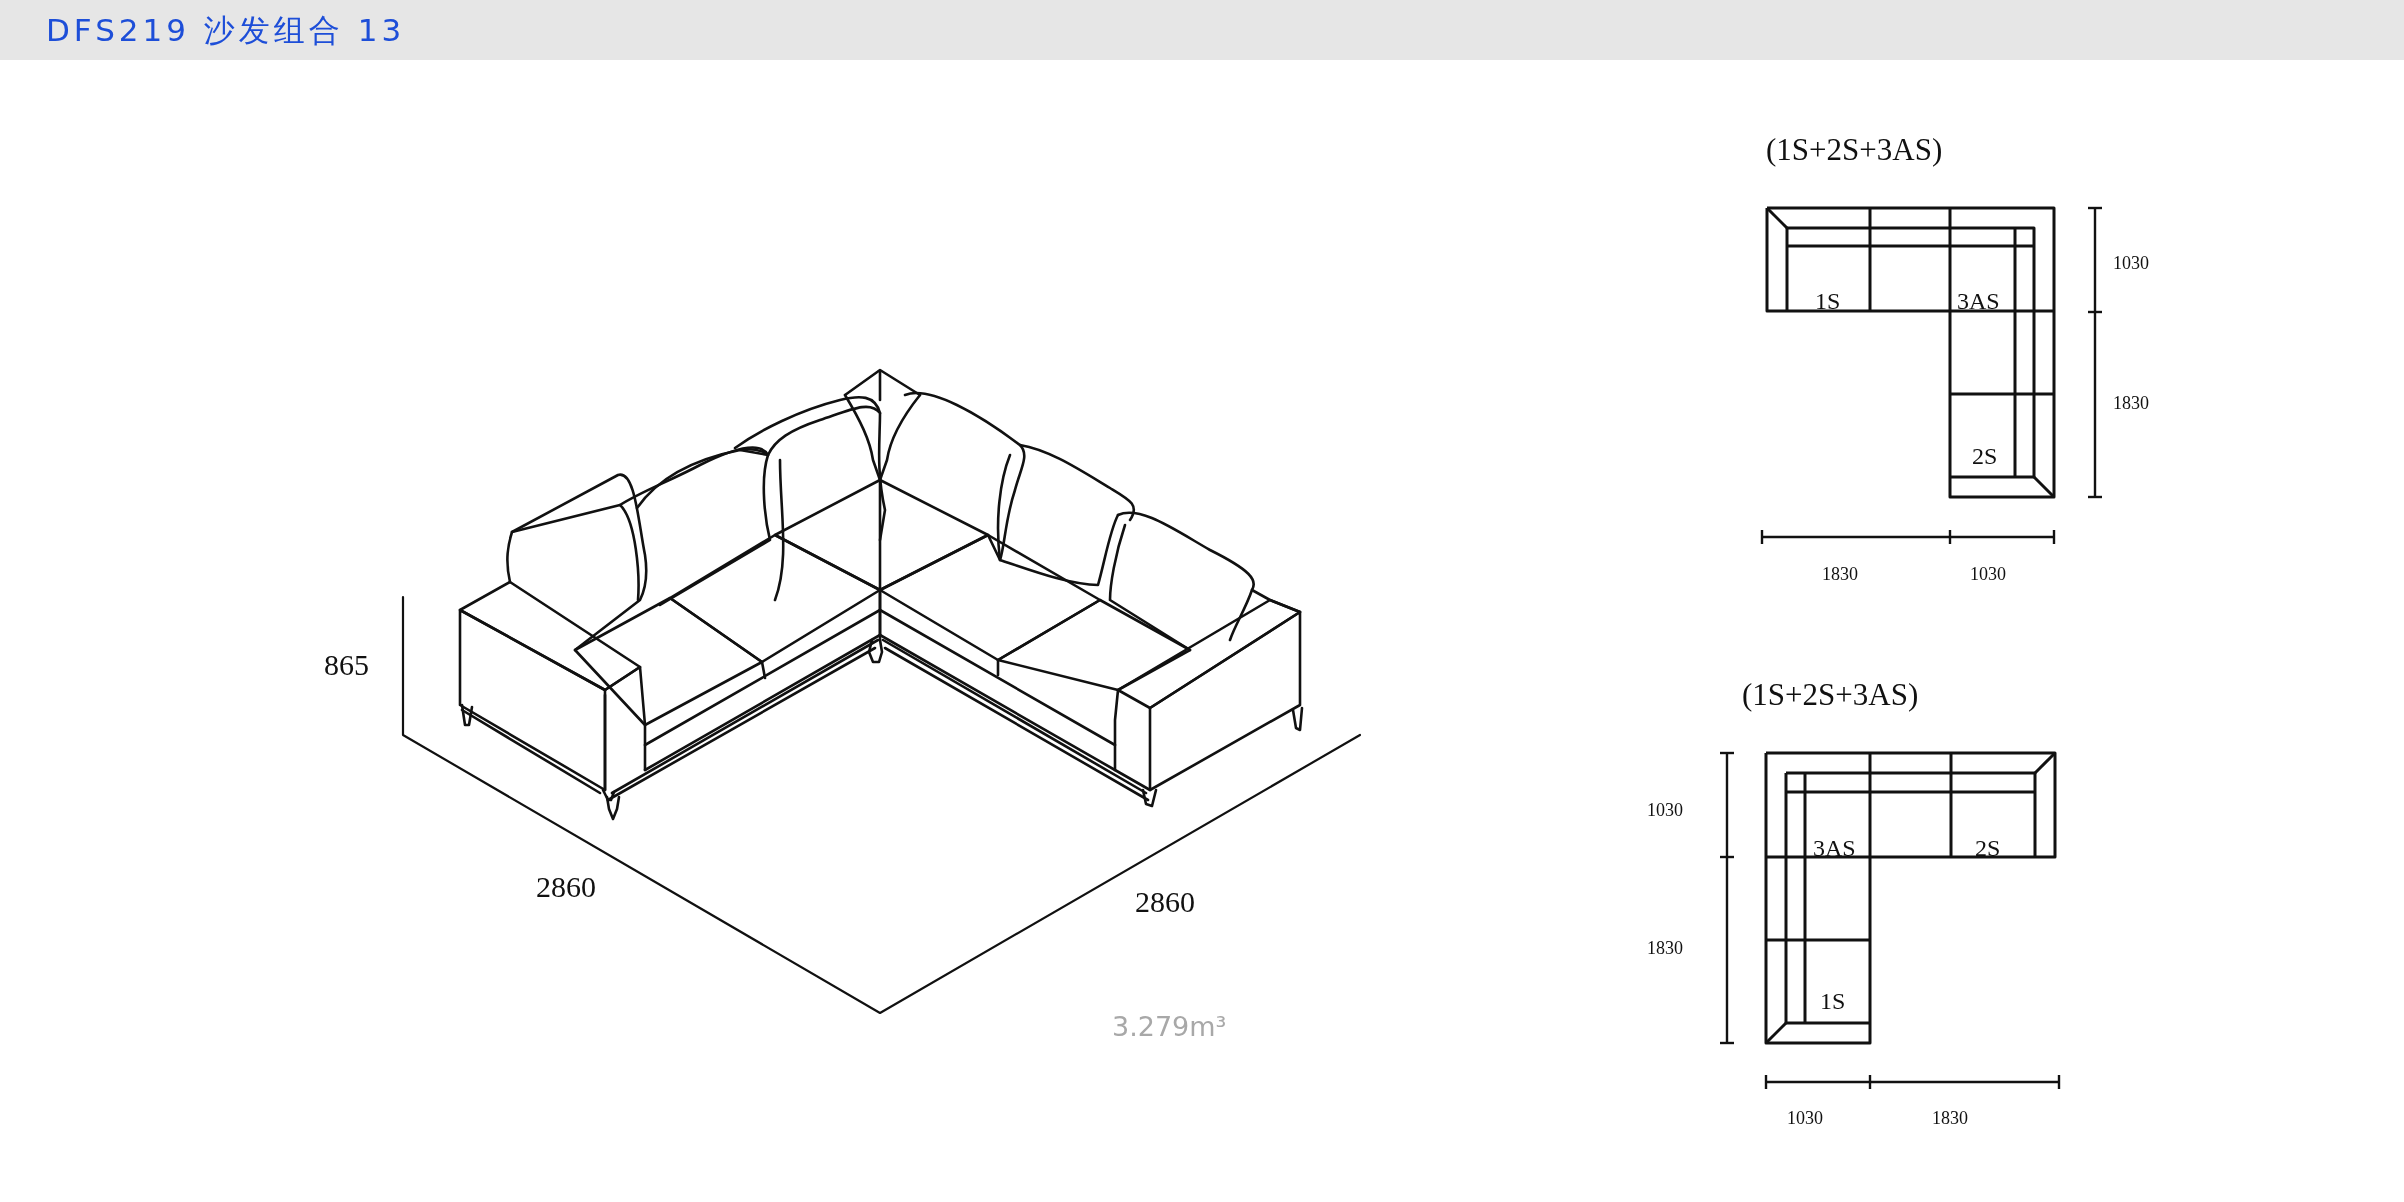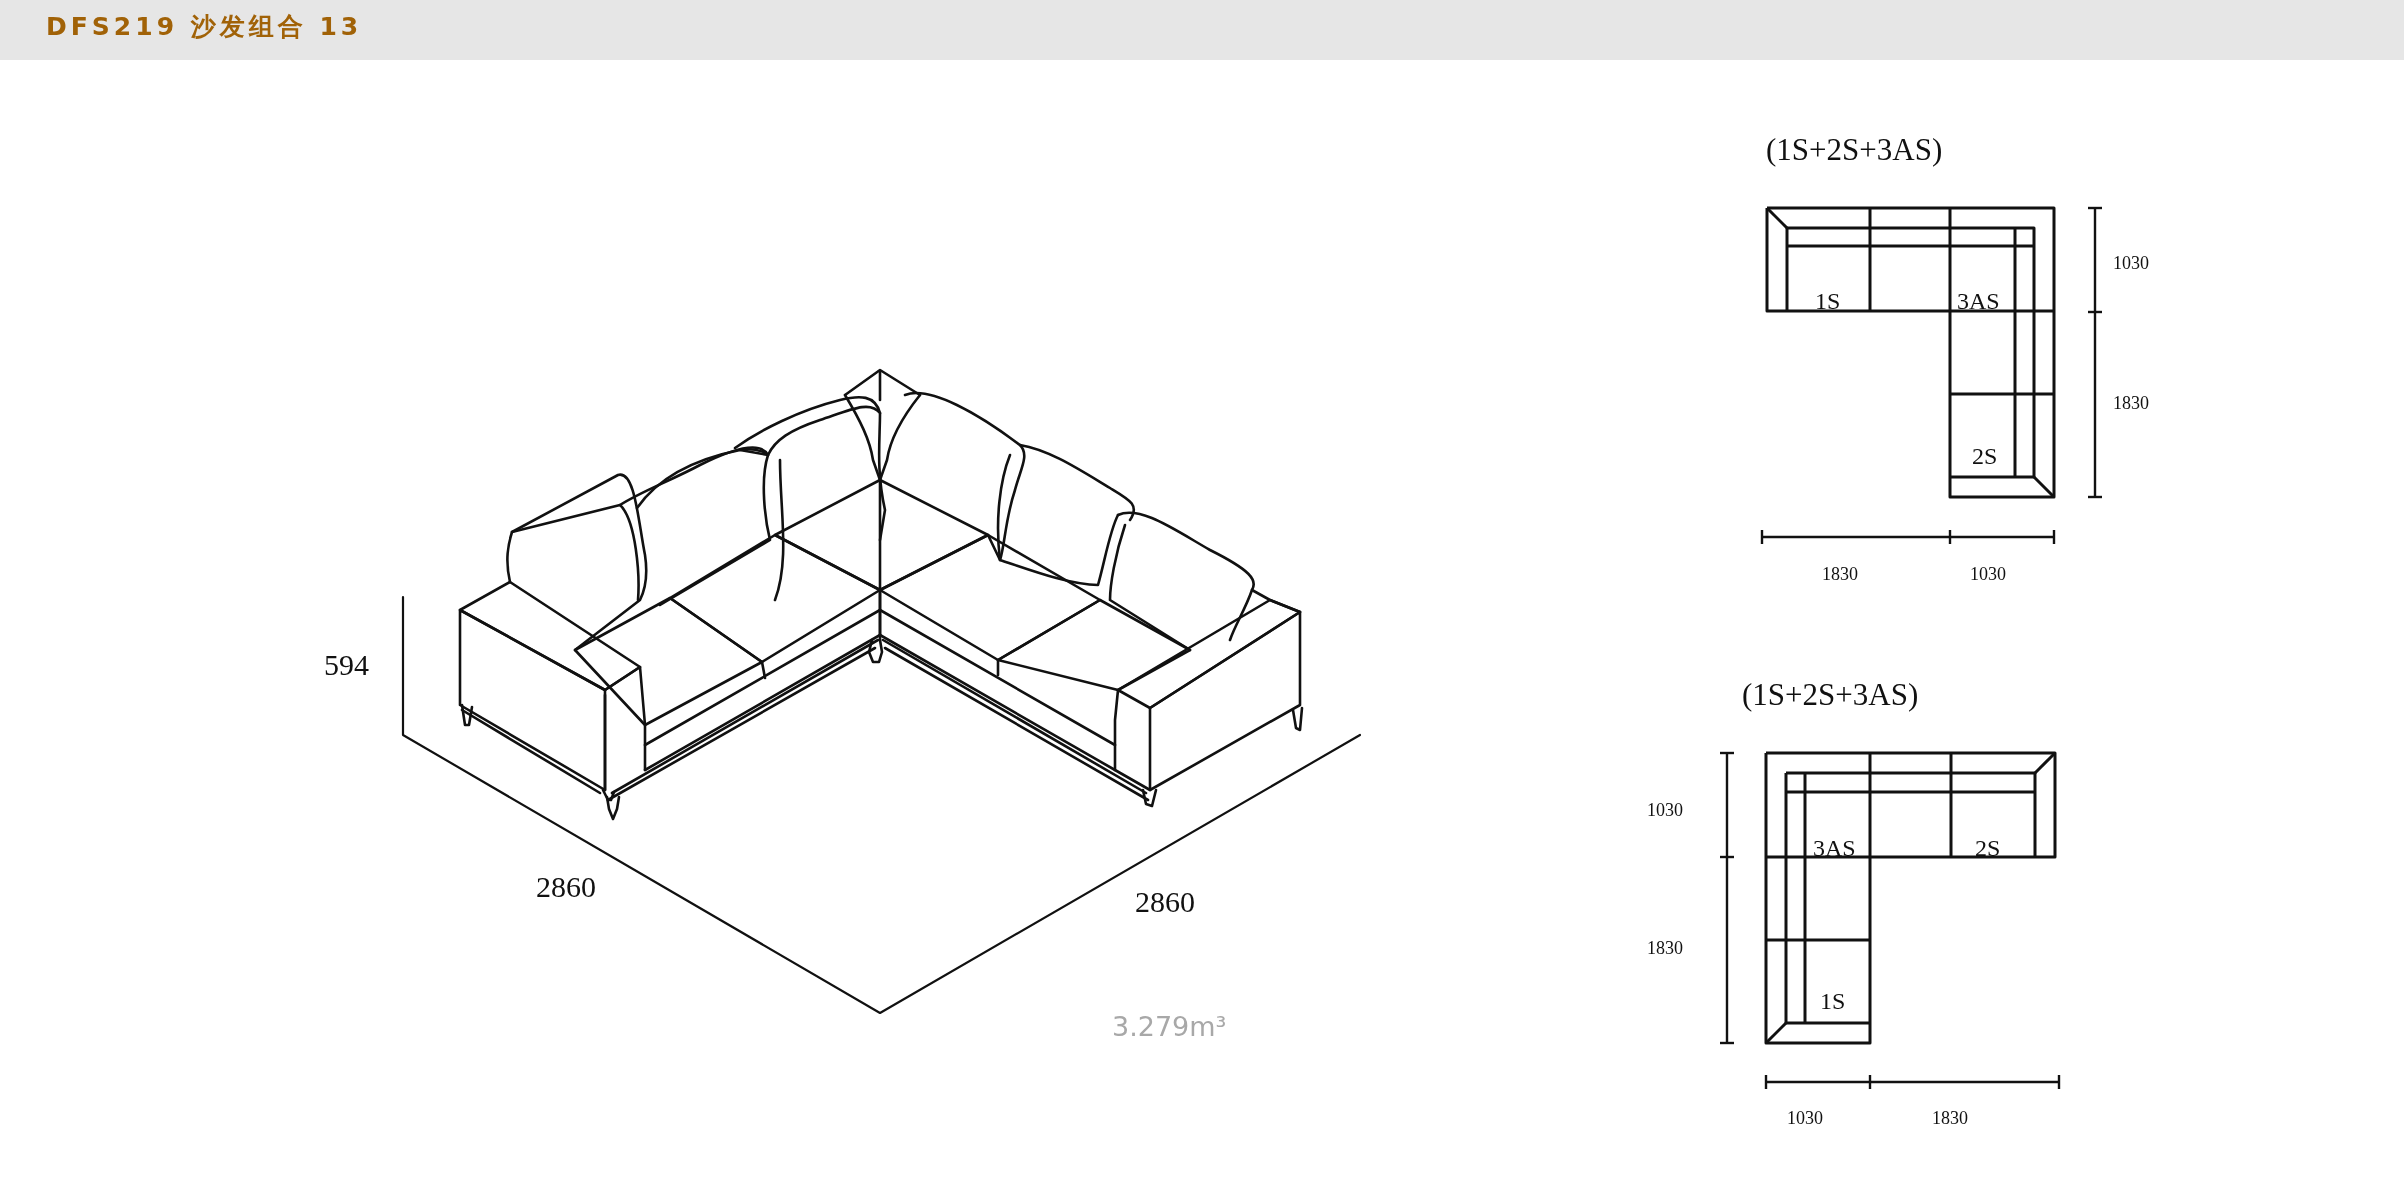--- a/index.html
+++ b/index.html
@@ -1,18 +1,18 @@
 <!DOCTYPE html>
 <html><head>
 <meta charset="utf-8">
 <style>
   html,body{margin:0;padding:0;background:#fff;}
   body{width:2404px;height:1202px;position:relative;overflow:hidden;font-family:"Liberation Sans",sans-serif;}
   .header{position:absolute;left:0;top:0;width:2404px;height:60px;background:#e6e6e6;}
-  .header-title{position:absolute;left:46px;top:10px;font-size:25px;letter-spacing:4px;color:#a16207;font-family:"DejaVu Sans",sans-serif;font-weight:700;}
+  .header-title{position:absolute;left:46px;top:10px;font-size:31px;letter-spacing:4px;color:#1d4ed8;font-family:"DejaVu Sans",sans-serif;font-weight:400;}
   svg{position:absolute;left:0;top:0;}
   .lbl{position:absolute;color:#111;font-family:Liberation Serif, serif;}
   .dim-big{font-size:30px;}
   .dim-small{font-size:18px;margin-top:8px;}
   .combo{font-size:31px;}
   .seat{font-size:24px;margin-top:20px;}
   .volume{position:absolute;color:#a8a8a8;font-size:27px;font-family:"DejaVu Sans",sans-serif;margin-top:16px;}
 </style>
 </head>
 <body>
@@ -97,21 +97,21 @@
 
   <g>
     <polyline points="880,635 1115,770"></polyline>
     <polyline points="880,610 1115,745"></polyline>
     <polyline points="883,640 1146,793"></polyline>
     <polyline points="885,648 1148,800"></polyline>
     <path d="M872,640 l-3,12 4,10 6,0 3,-10 -2,-12"></path>
   </g>
 </svg>
 
-<span class="lbl dim-big" style="left:324px;top:648px;">594</span>
+<span class="lbl dim-big" style="left:324px;top:648px;">865</span>
 <span class="lbl dim-big" style="left:536px;top:870px;">2860</span>
 <span class="lbl dim-big" style="left:1135px;top:885px;">2860</span>
 <span class="volume" style="left:1112px;top:995px;">3.279m³</span>
 
 <svg width="2404" height="1202" viewBox="0 0 2404 1202" fill="none" stroke="#111" stroke-width="3" stroke-linejoin="round">
 
   <polyline points="1767,208 2054,208 2054,497 1950,497 1950,311 1767,311 1767,208"></polyline>
 
   <polyline points="1787,228 2034,228 2034,477"></polyline>
   <line x1="1767" y1="208" x2="1787" y2="228"></line>

